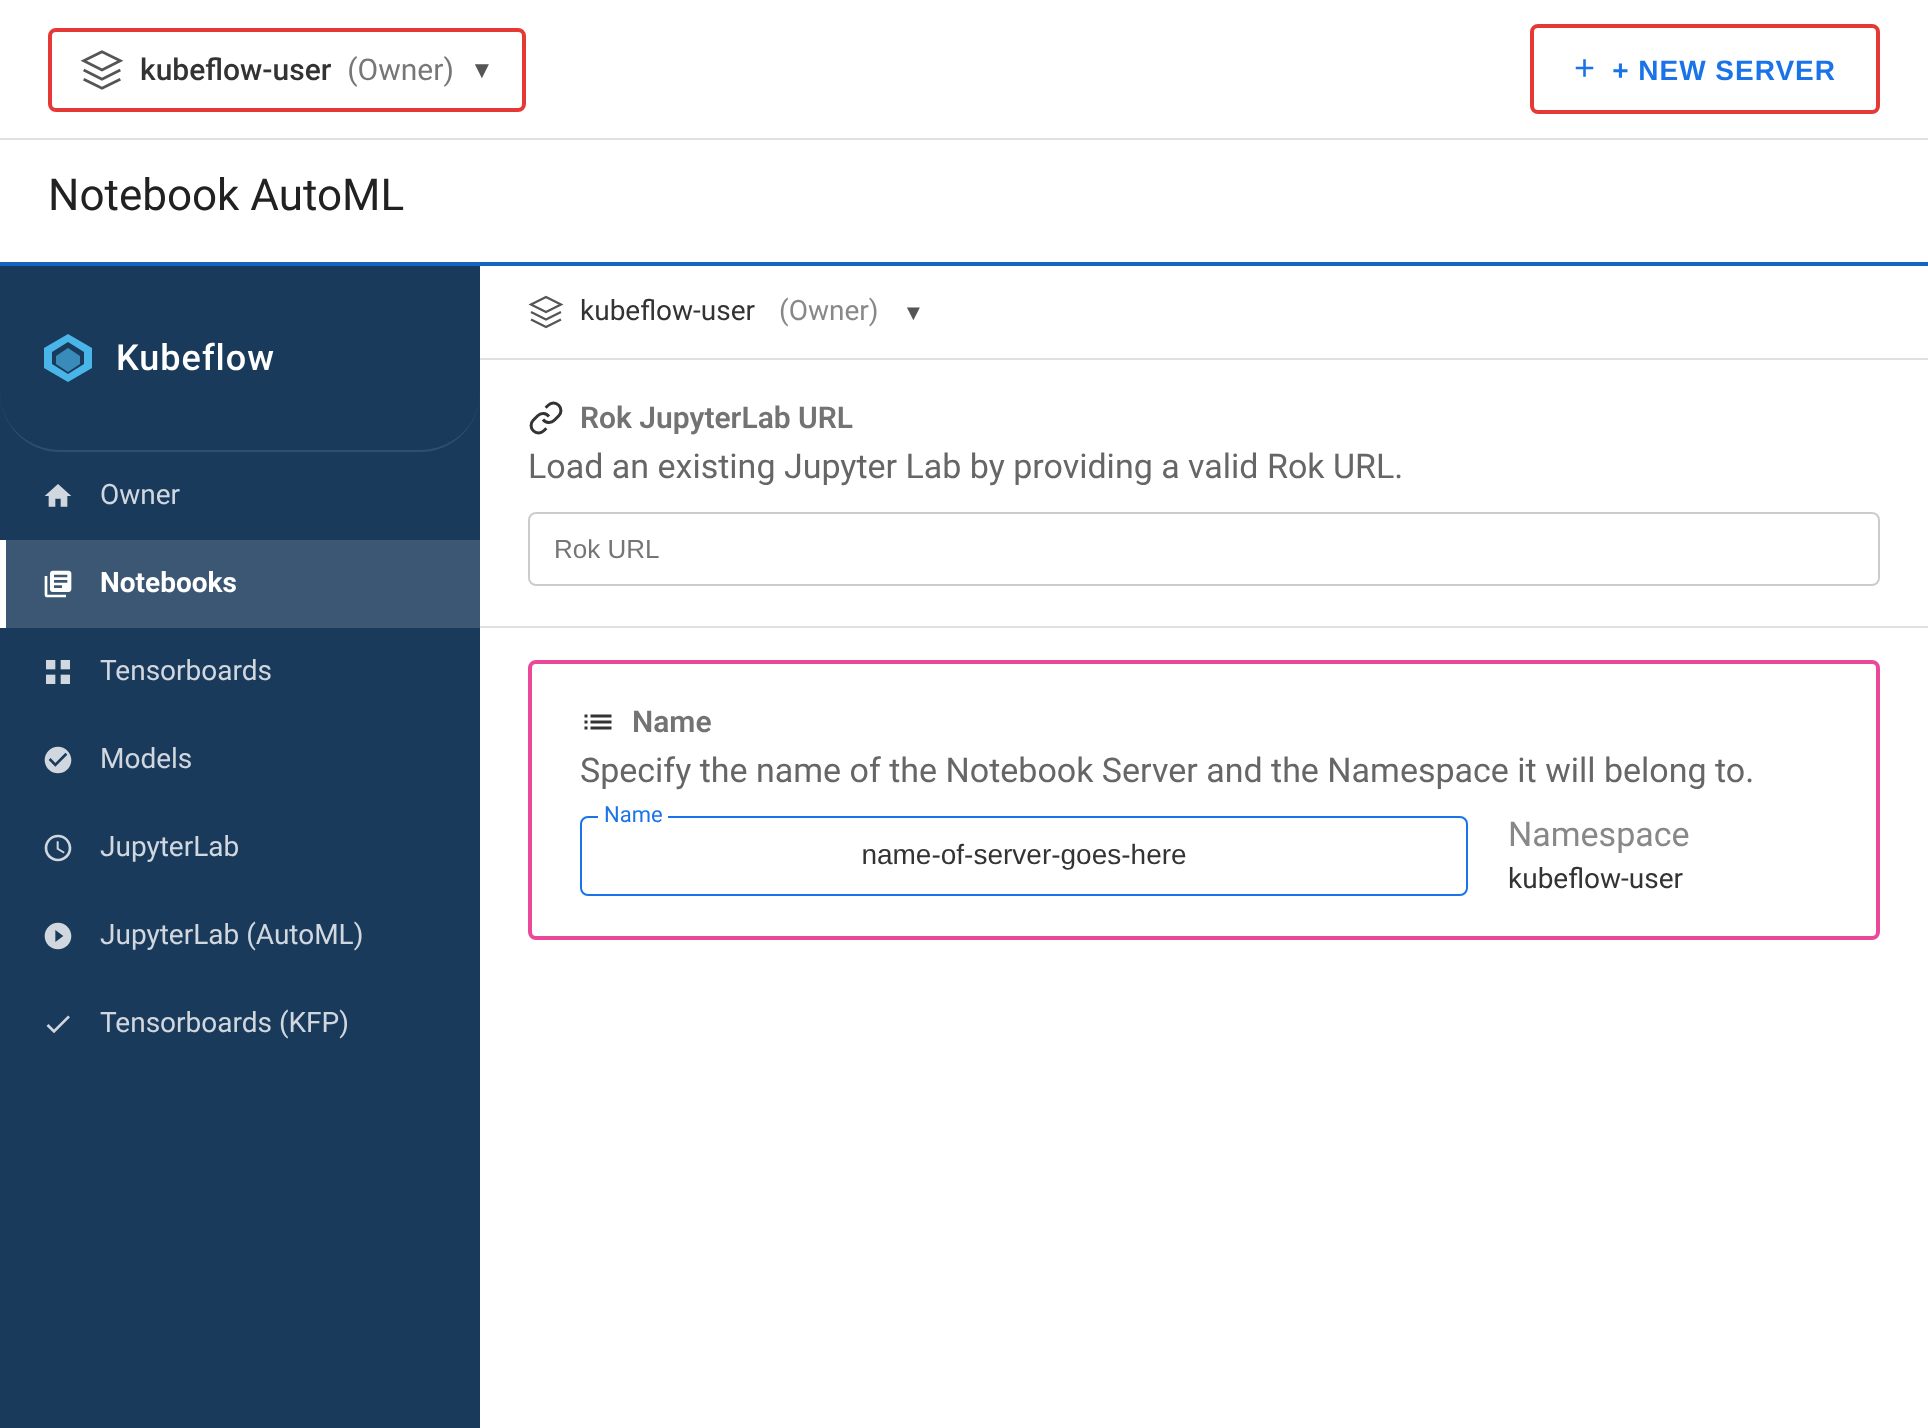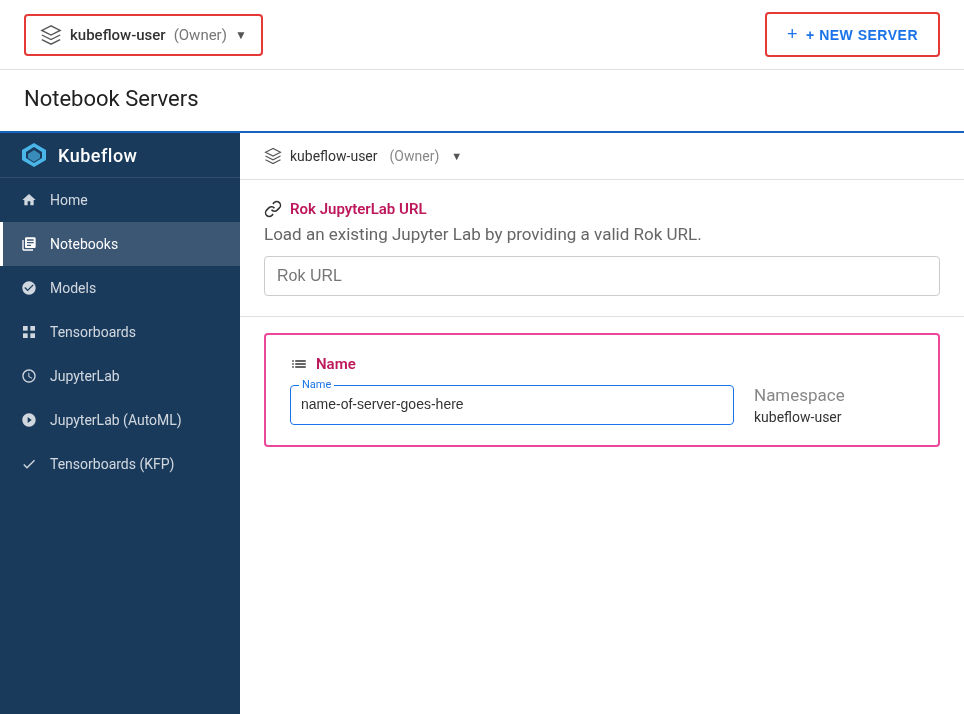--- a/index.html
+++ b/index.html
@@ -84,22 +84,23 @@
     .sidebar {
       width: 240px;
       background: #1a3a5c;
       flex-shrink: 0;
       padding-top: 0;
     }
     .sidebar-logo {
       display: flex;
       align-items: center;
       gap: 10px;
-      padding: 8px 20px;
+      padding: 32px 20px;
       border-bottom: 1px solid rgba(255,255,255,0.1);
+      border-radius: 30px;
     }
     .sidebar-logo-text {
       font-size: 18px;
       font-weight: 500;
       color: #fff;
       letter-spacing: 0.5px;
     }
     .sidebar-item {
       display: flex;
       align-items: center;
@@ -107,21 +108,21 @@
       padding: 13px 20px;
       cursor: pointer;
       color: rgba(255,255,255,0.8);
       font-size: 14px;
       font-weight: 400;
       transition: background 0.15s;
     }
     .sidebar-item.active {
       background: rgba(255,255,255,0.15);
       color: #fff;
-      font-weight: 400;
+      font-weight: 700;
       border-left: 3px solid #fff;
       padding-left: 17px;
     }
     .sidebar-item-icon {
       width: 18px;
       height: 18px;
       display: flex;
       align-items: center;
       justify-content: center;
       font-size: 16px;
@@ -158,34 +159,34 @@
       border-bottom: 1px solid #e0e0e0;
     }
 
     
     .section-title {
       display: flex;
       align-items: center;
       gap: 8px;
       font-size: 15px;
       font-weight: 600;
-      color: #be185d;
+      color: #737373;
       margin-bottom: 6px;
     }
     .section-subtitle {
       font-size: 17px;
       color: #666;
       margin-bottom: 12px;
     }
     .text-input {
       width: 100%;
       padding: 10px 12px;
       border: 1px solid #ccc;
       border-radius: 4px;
-      font-size: 16px;
+      font-size: 13px;
       color: #333;
       outline: none;
       background: #fff;
     }
 
     
     .name-section {
       padding: 20px 24px;
       border: 2px solid #ec4899;
       margin: 16px 24px;
@@ -212,20 +213,21 @@
       background: #fff;
       padding: 0 3px;
     }
     .name-input {
       width: 100%;
       border: none;
       outline: none;
       font-size: 14px;
       color: #333;
       padding-top: 4px;
+      text-align: center;
     }
     .namespace-field {
       min-width: 160px;
     }
     .namespace-label {
       font-size: 17px;
       color: #888;
       margin-bottom: 4px;
     }
     .namespace-value {
@@ -249,21 +251,21 @@
     <span class="user-selector-label user-selector-owner">(Owner)</span>
     <span class="chevron-icon">▼</span>
   </div>
   <button class="new-server-btn">
     <span class="plus">+</span>
     <span>+ NEW SERVER</span>
   </button>
 </div>
 
 <div class="page-title-bar">
-  <h1 class="page-title">Notebook Servers</h1>
+  <h1 class="page-title">Notebook AutoML</h1>
 </div>
 
 <div class="main-layout">
 
   <nav class="sidebar">
     <div class="sidebar-logo">
 
       <svg width="28" height="28" viewBox="0 0 28 28" fill="none">
         <polygon points="14,2 26,9 26,19 14,26 2,19 2,9" fill="#4fc3f7" opacity="0.9"></polygon>
         <polygon points="14,6 22,11 22,17 14,22 6,17 6,11" fill="#1a3a5c"></polygon>
@@ -271,51 +273,51 @@
       </svg>
       <span class="sidebar-logo-text">Kubeflow</span>
     </div>
 
     <div class="sidebar-item">
       <span class="sidebar-item-icon">
         <svg width="16" height="16" viewBox="0 0 24 24" fill="rgba(255,255,255,0.8)">
             <path d="M10 20v-6h4v6h5v-8h3L12 3 2 12h3v8z"></path>
           </svg>
       </span>
-      <span>Home</span>
+      <span>Owner</span>
     </div>
 
     <div class="sidebar-item active">
       <span class="sidebar-item-icon">
         <svg width="16" height="16" viewBox="0 0 24 24" fill="#fff">
             <path d="M4 6H2v14c0 1.1.9 2 2 2h14v-2H4V6zm16-4H8c-1.1 0-2 .9-2 2v12c0 1.1.9 2 2 2h12c1.1 0 2-.9 2-2V4c0-1.1-.9-2-2-2zm-1 9H9V9h10v2zm-4 4H9v-2h6v2zm4-8H9V5h10v2z"></path>
           </svg>
       </span>
       <span>Notebooks</span>
-    </div>
-
-    <div class="sidebar-item">
-      <span class="sidebar-item-icon">
-        <svg width="16" height="16" viewBox="0 0 24 24" fill="rgba(255,255,255,0.8)">
-            <path d="M12 2C6.48 2 2 6.48 2 12s4.48 10 10 10 10-4.48 10-10S17.52 2 12 2zm-2 15l-5-5 1.41-1.41L10 14.17l7.59-7.59L19 8l-9 9z"></path>
-          </svg>
-      </span>
-      <span>Models</span>
     </div>
 
     <div class="sidebar-item">
       <span class="sidebar-item-icon">
         <svg width="16" height="16" viewBox="0 0 24 24" fill="rgba(255,255,255,0.8)">
             <rect x="3" y="3" width="7" height="7"></rect>
             <rect x="14" y="3" width="7" height="7"></rect>
             <rect x="3" y="14" width="7" height="7"></rect>
             <rect x="14" y="14" width="7" height="7"></rect>
           </svg>
       </span>
       <span>Tensorboards</span>
+    </div>
+
+    <div class="sidebar-item">
+      <span class="sidebar-item-icon">
+        <svg width="16" height="16" viewBox="0 0 24 24" fill="rgba(255,255,255,0.8)">
+            <path d="M12 2C6.48 2 2 6.48 2 12s4.48 10 10 10 10-4.48 10-10S17.52 2 12 2zm-2 15l-5-5 1.41-1.41L10 14.17l7.59-7.59L19 8l-9 9z"></path>
+          </svg>
+      </span>
+      <span>Models</span>
     </div>
 
     <div class="sidebar-item">
       <span class="sidebar-item-icon">
         <svg width="16" height="16" viewBox="0 0 24 24" fill="rgba(255,255,255,0.8)">
             <path d="M12 2C6.48 2 2 6.48 2 12s4.48 10 10 10 10-4.48 10-10S17.52 2 12 2zm0 18c-4.42 0-8-3.58-8-8s3.58-8 8-8 8 3.58 8 8-3.58 8-8 8zm.5-13H11v6l5.25 3.15.75-1.23-4.5-2.67V7z"></path>
           </svg>
       </span>
       <span>JupyterLab</span>
     </div>
@@ -367,20 +369,21 @@
       <input class="text-input" type="text" placeholder="Rok URL" style="">
     </div>
 
     <div class="name-section">
       <div class="section-title">
         <svg width="18" height="18" viewBox="0 0 24 24" fill="#333">
             <path d="M3 13h2v-2H3v2zm0 4h2v-2H3v2zm0-8h2V7H3v2zm4 4h14v-2H7v2zm0 4h14v-2H7v2zM7 7v2h14V7H7z"></path>
           </svg>
         <span>Name</span>
       </div>
+      <p class="section-subtitle">Specify the name of the Notebook Server and the Namespace it will belong to.</p>
 
       <div class="name-row">
 
         <div class="name-field-wrapper">
           <span class="field-label-floating">Name</span>
           <input class="name-input" type="text" value="name-of-server-goes-here" style="">
         </div>
 
         <div class="namespace-field">
           <div class="namespace-label">Namespace</div>

